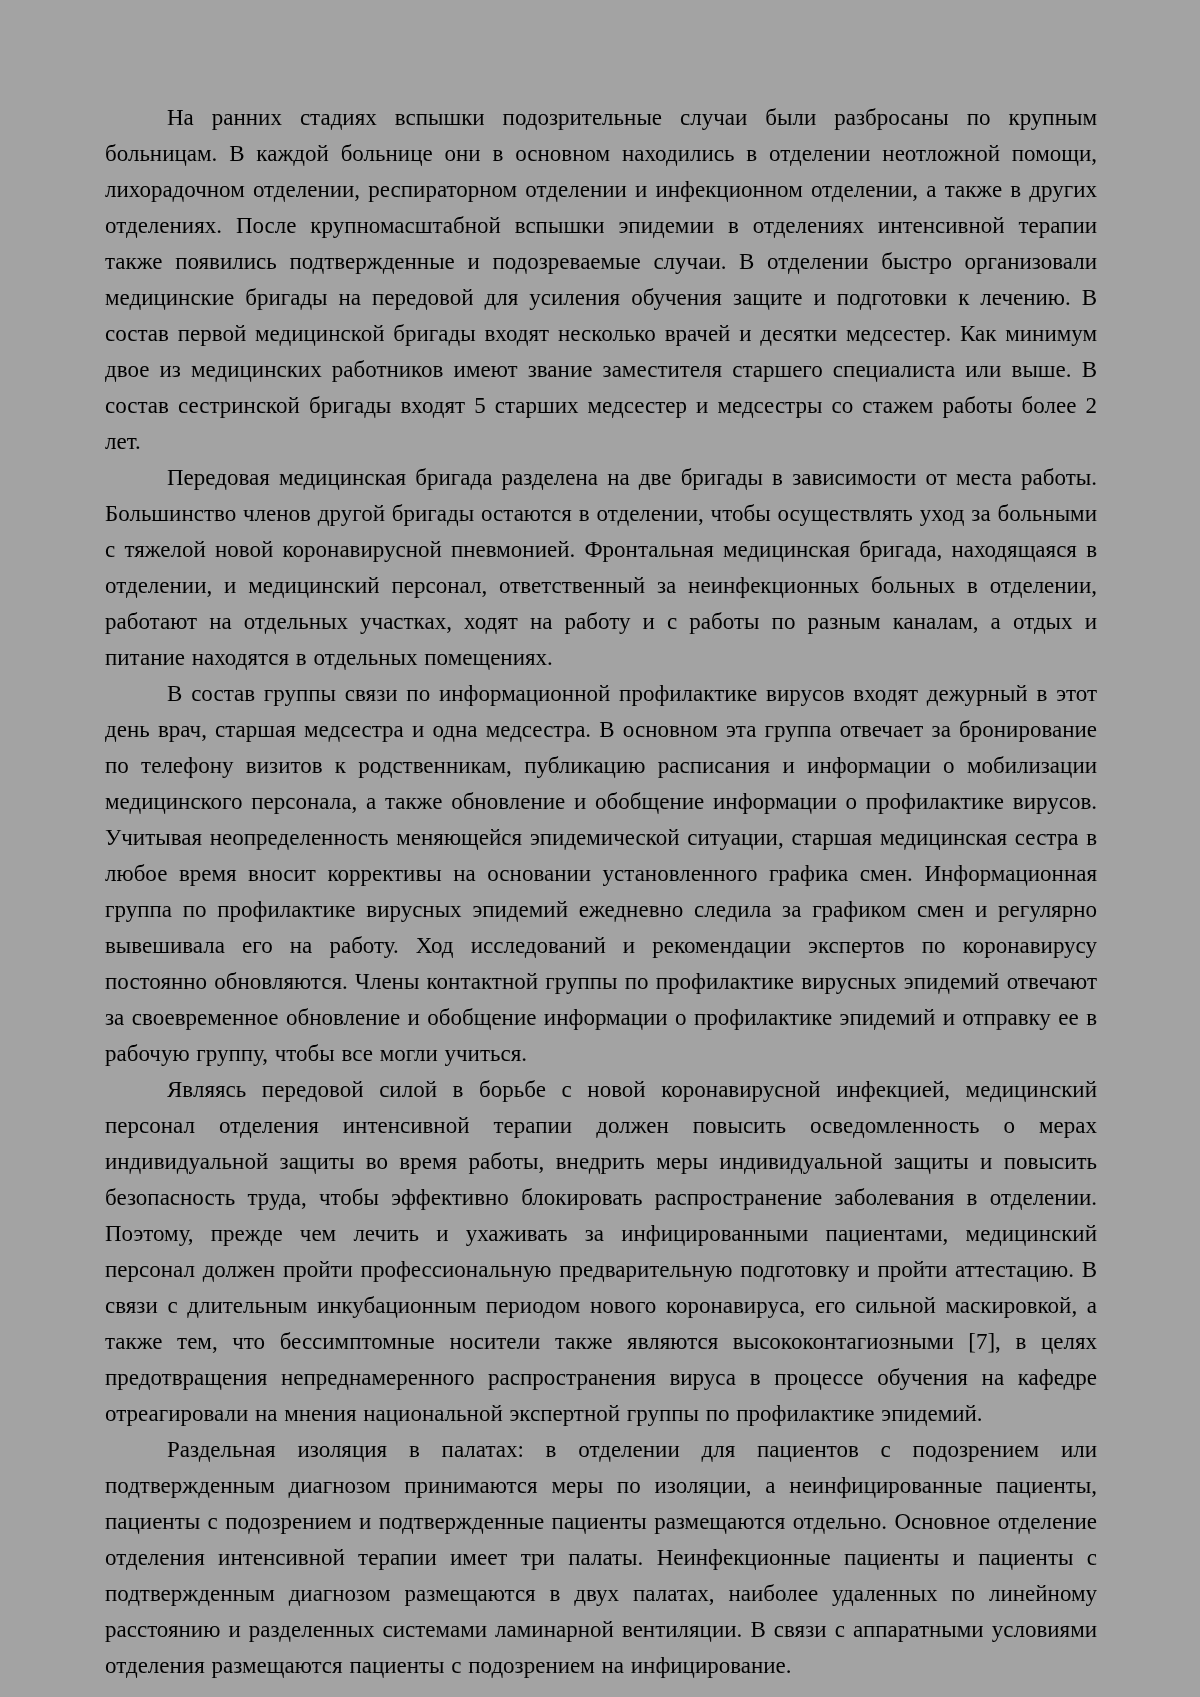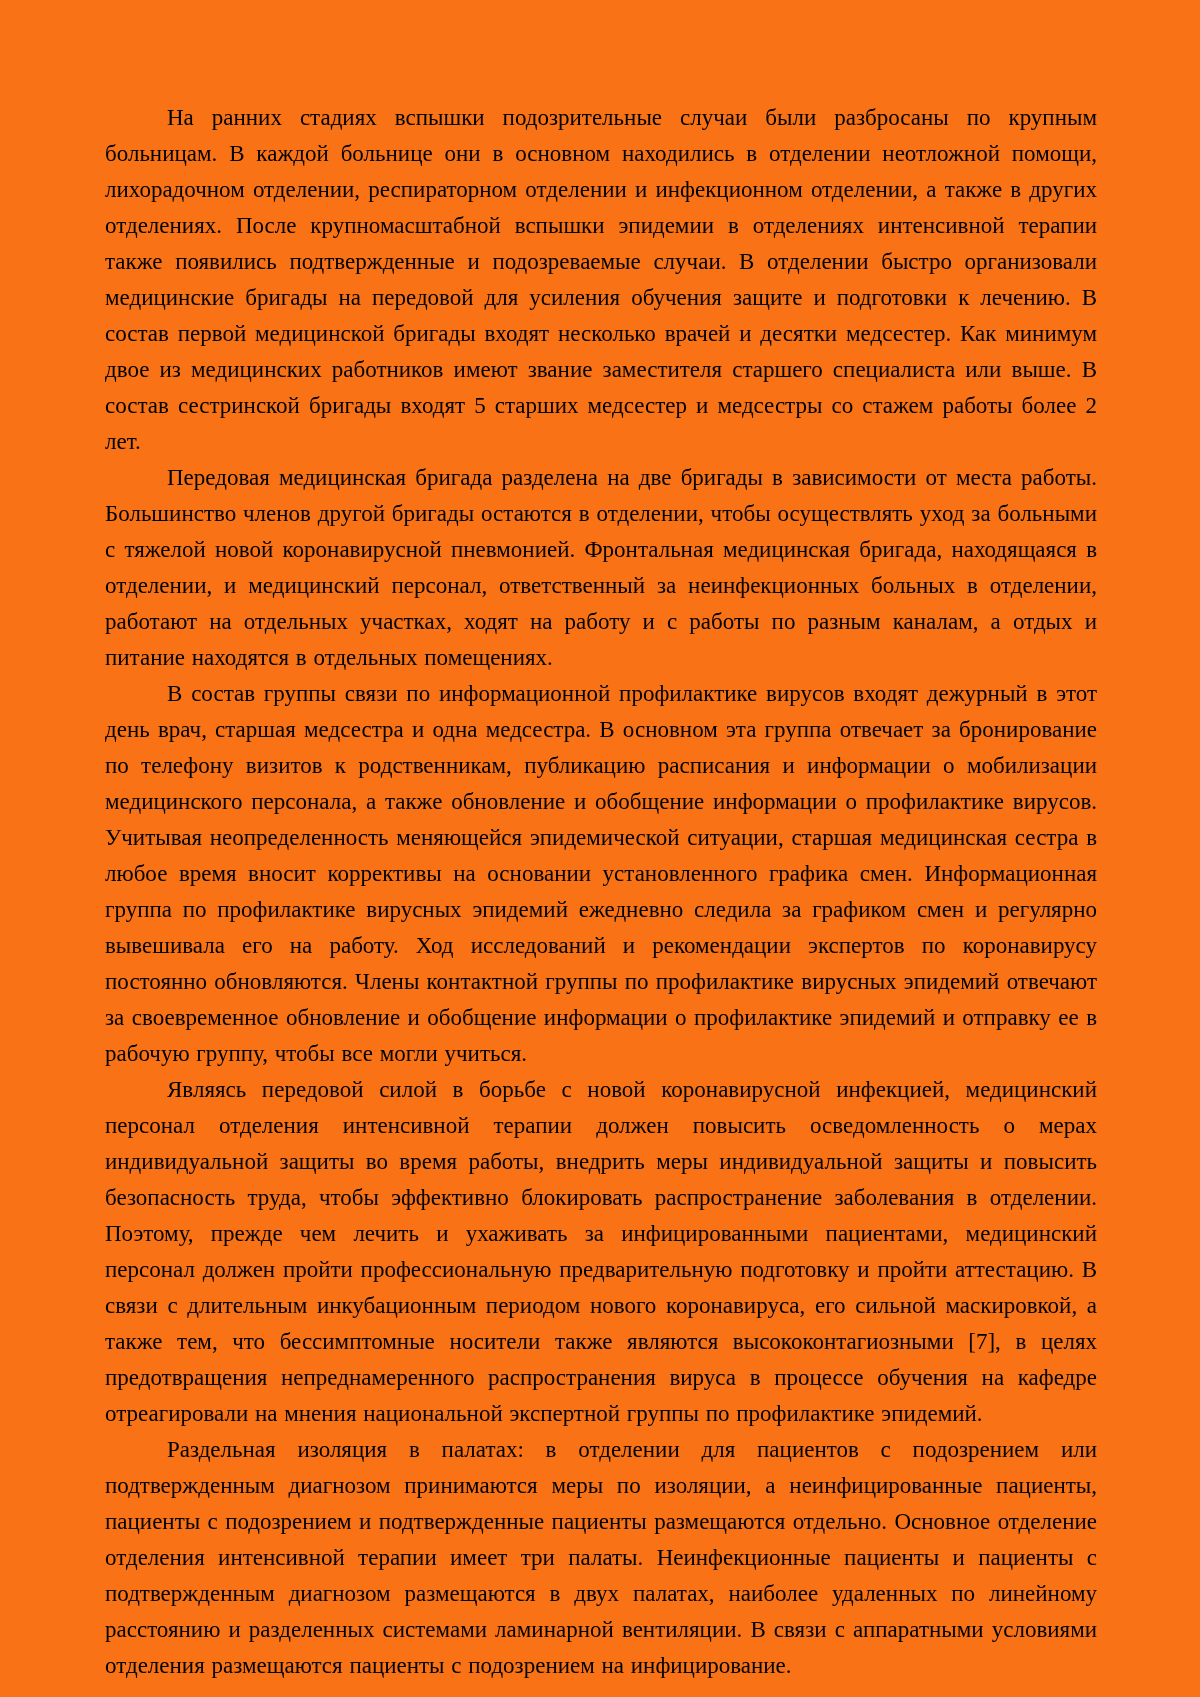--- a/index.html
+++ b/index.html
@@ -5,21 +5,21 @@
   html, body {
     margin: 0;
     padding: 0;
     background: #ffffff;
   }
   .page {
     position: relative;
     width: 1200px;
     height: 1697px;
     box-sizing: border-box;
-    background: #f97316;
+    background: #a3a3a3;
     padding: 100px 103px 0 105px;
     overflow: hidden;
   }
   .doc-body {
     font-family: "Liberation Serif", "DejaVu Serif", serif;
     font-size: 23px;
     line-height: 36px;
     color: #000000;
   }
   .para {

